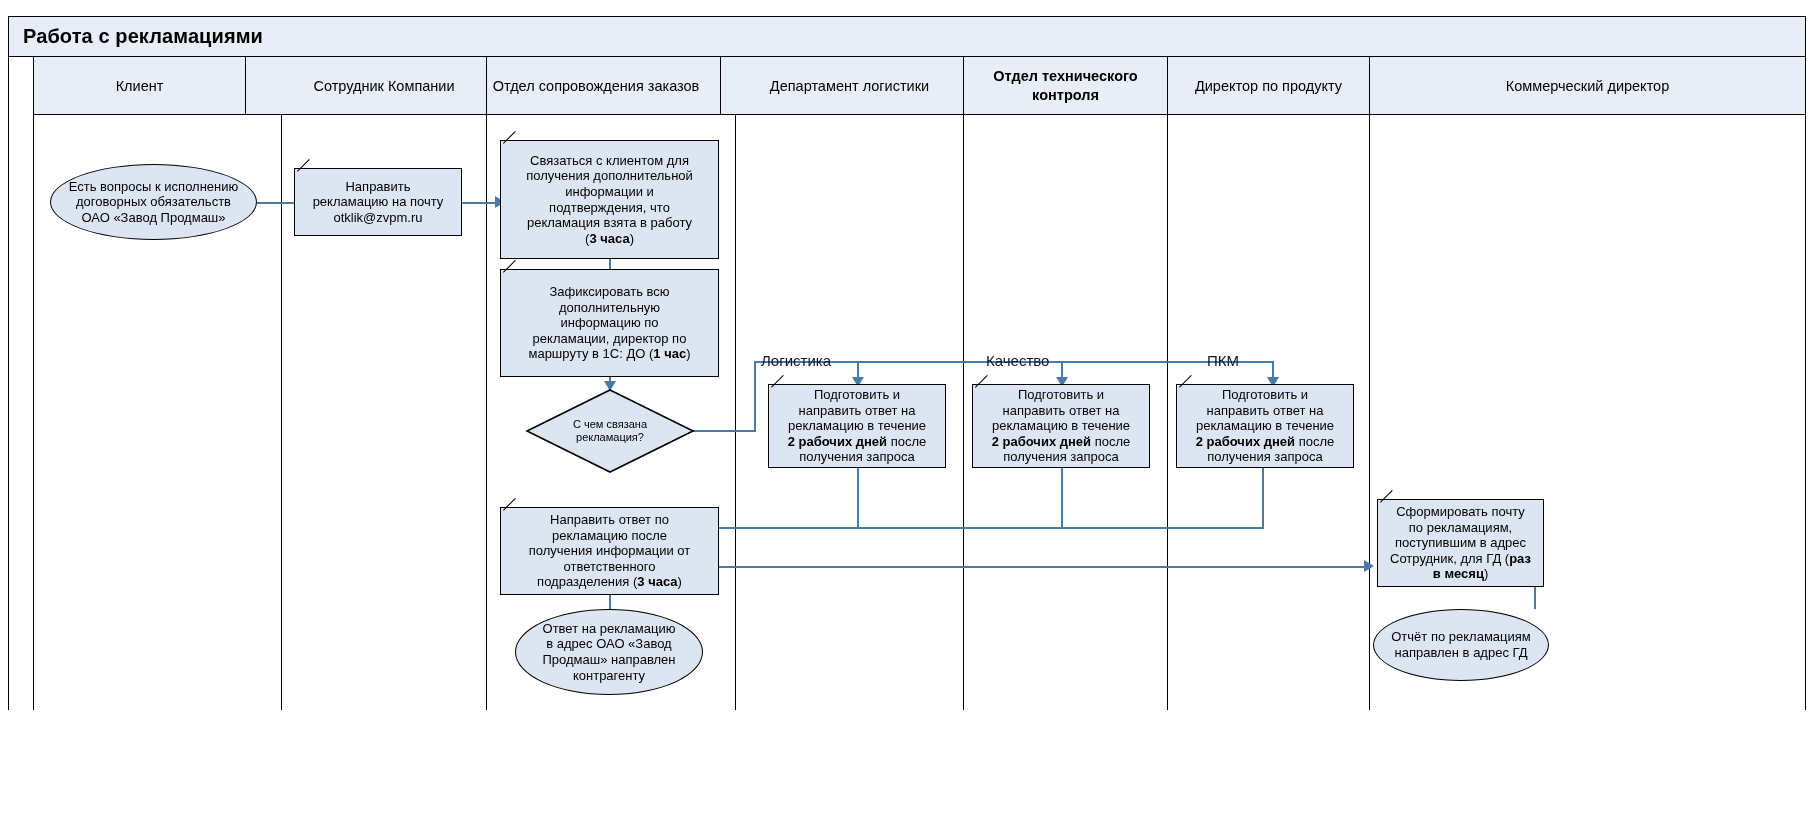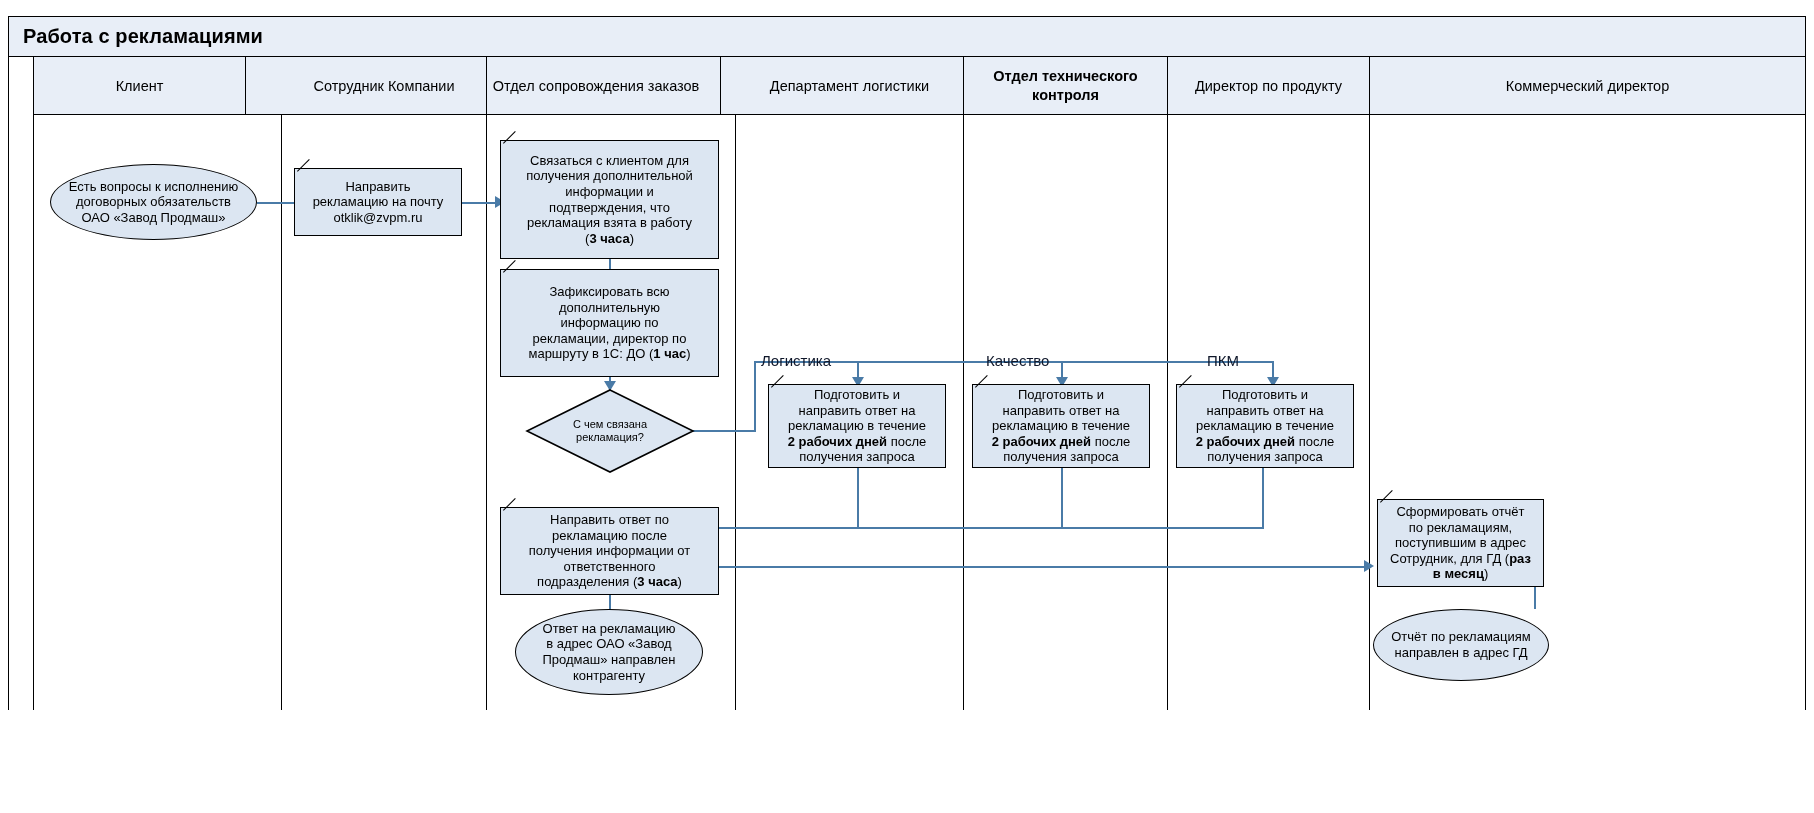--- a/index.html
+++ b/index.html
@@ -342,21 +342,21 @@
       <div class="inner">
         <div>Ответ на рекламацию</div>
         <div>в адрес ОАО «Завод</div>
         <div>Продмаш» направлен</div>
         <div>контрагенту</div>
       </div>
     </div>
 
     <div class="shape doc" style="left:1368px;top:482px;width:167px;height:88px;">
       <div class="inner">
-        <div>Сформировать отчёт</div>
+        <div>Сформировать почту</div>
         <div>по рекламациям,</div>
         <div>поступившим в адрес</div>
         <div><span>Сотрудник, для ГД (</span><b>раз</b></div>
         <div><b>в месяц</b><span>)</span></div>
       </div>
     </div>
 
     <div class="shape oval" style="left:1364px;top:592px;width:176px;height:72px;">
       <div class="inner">
         <div>Отчёт по рекламациям</div>

